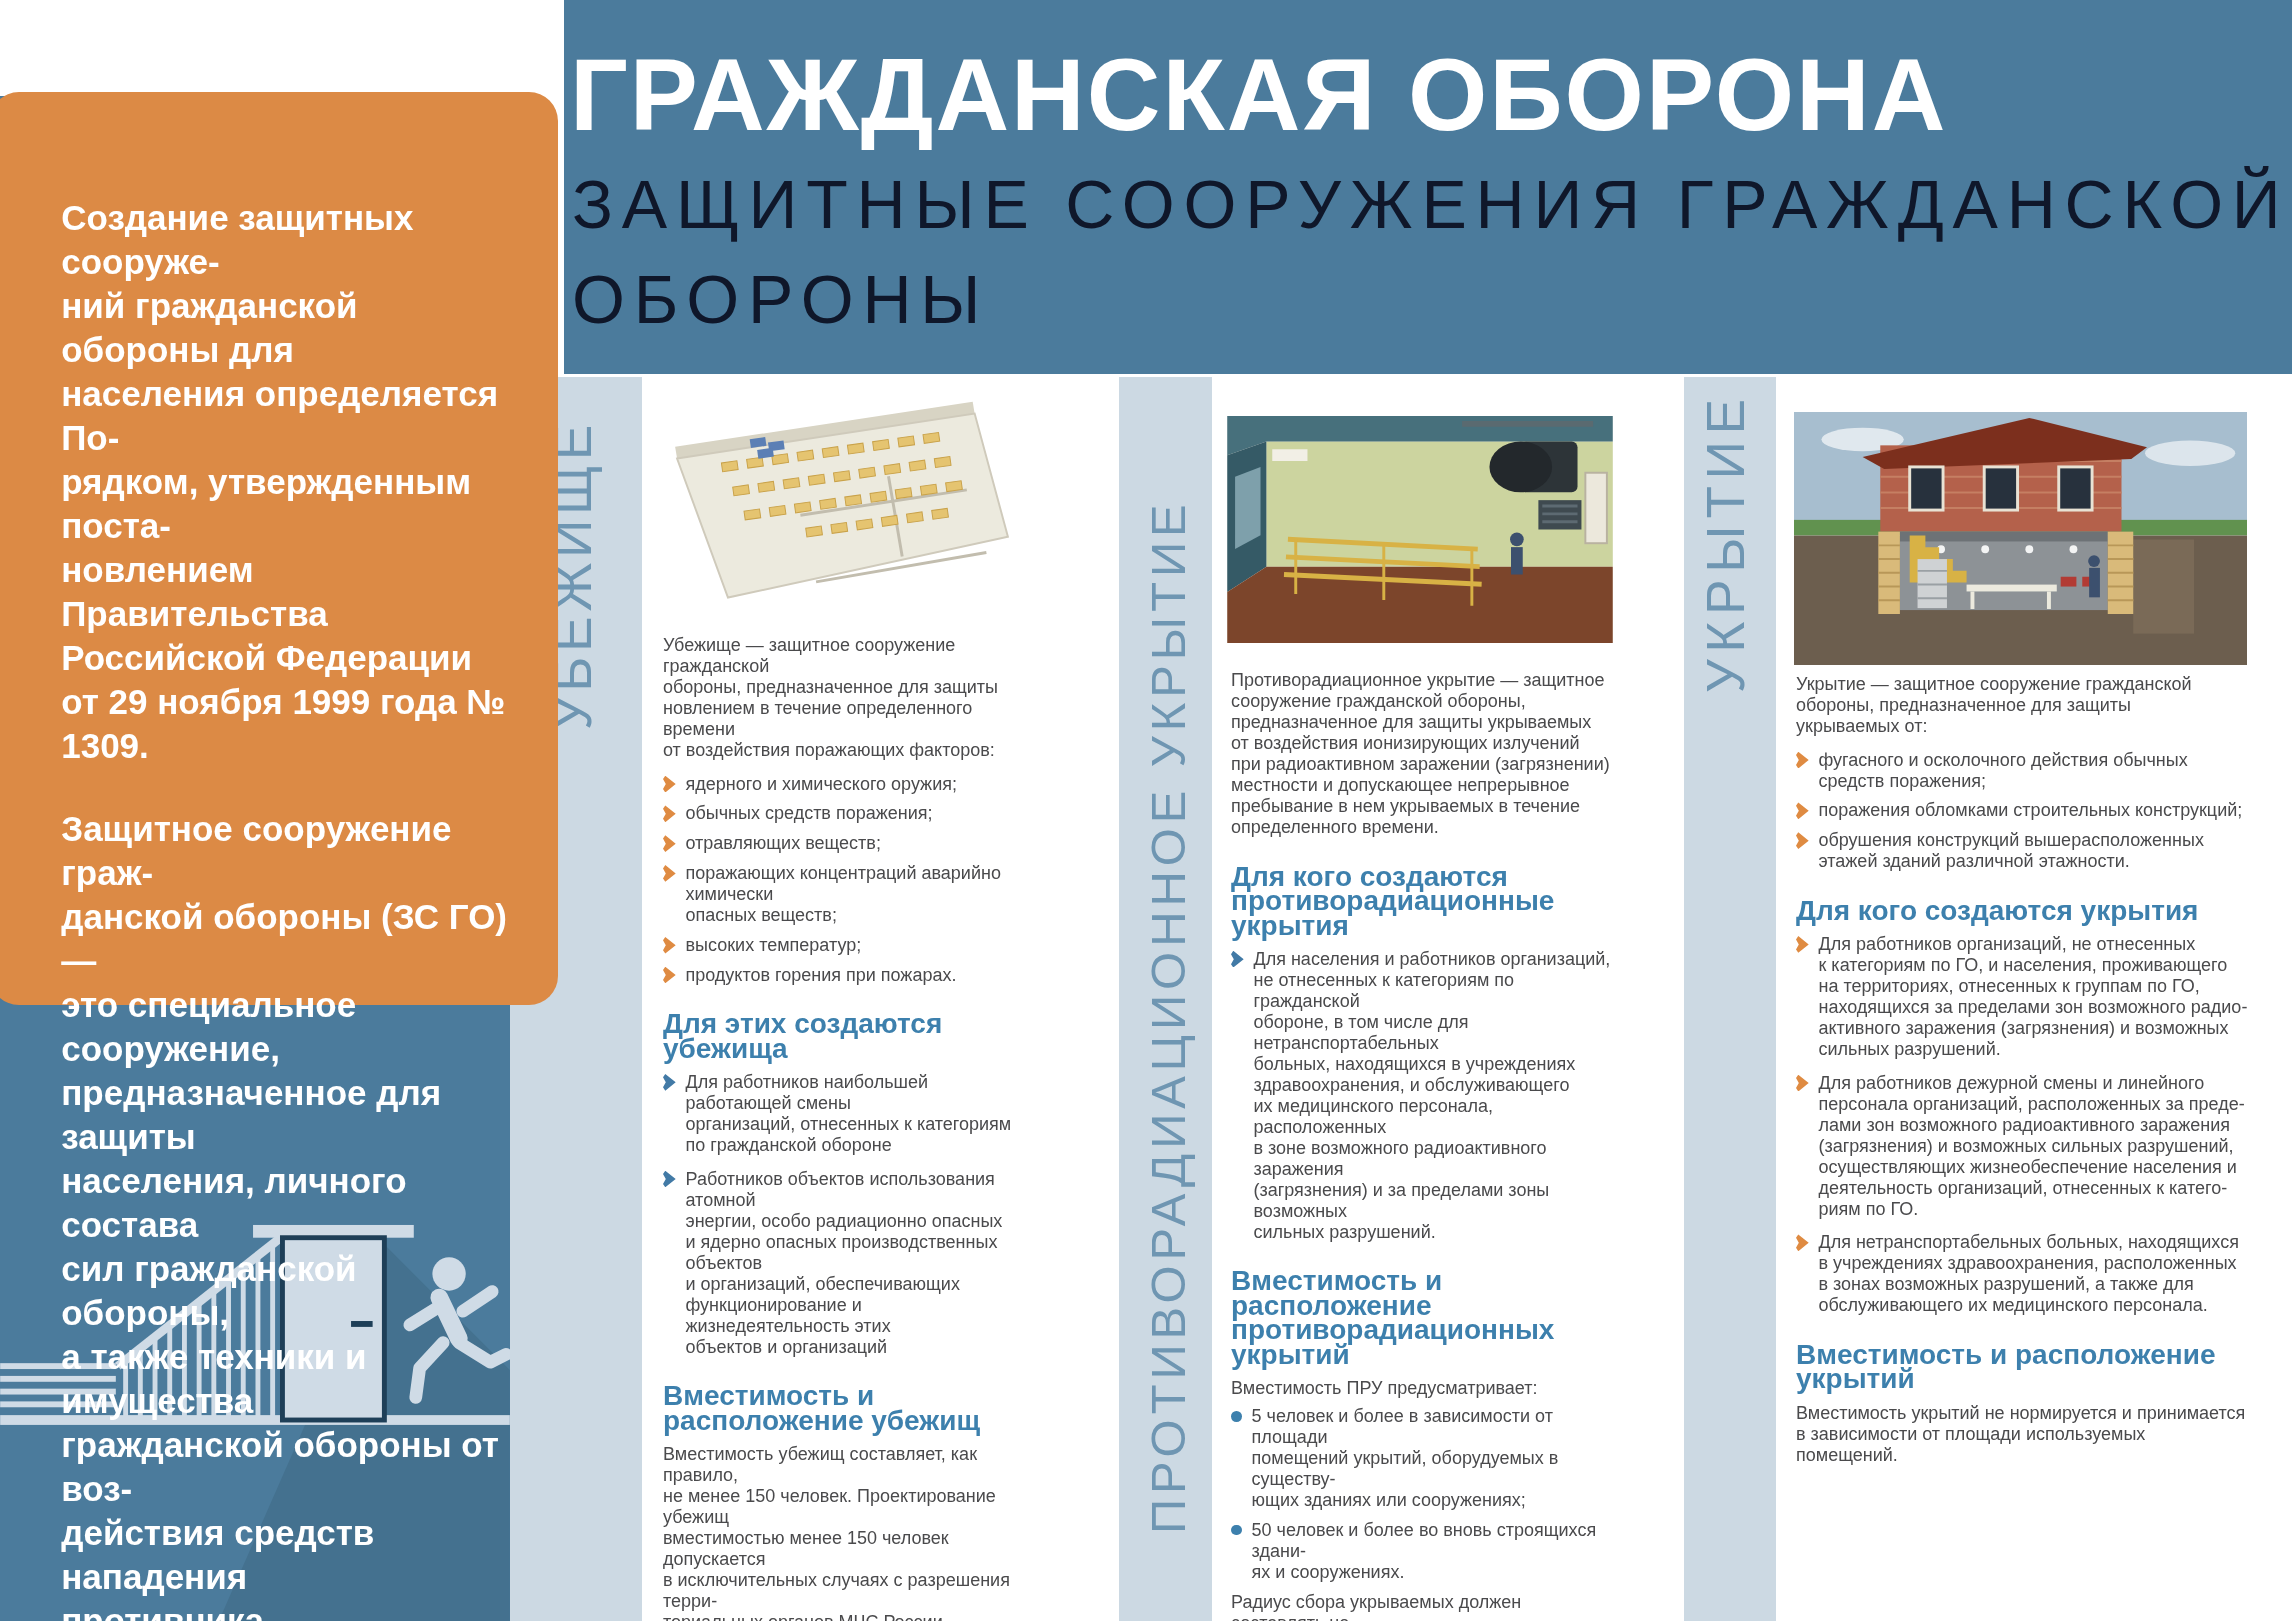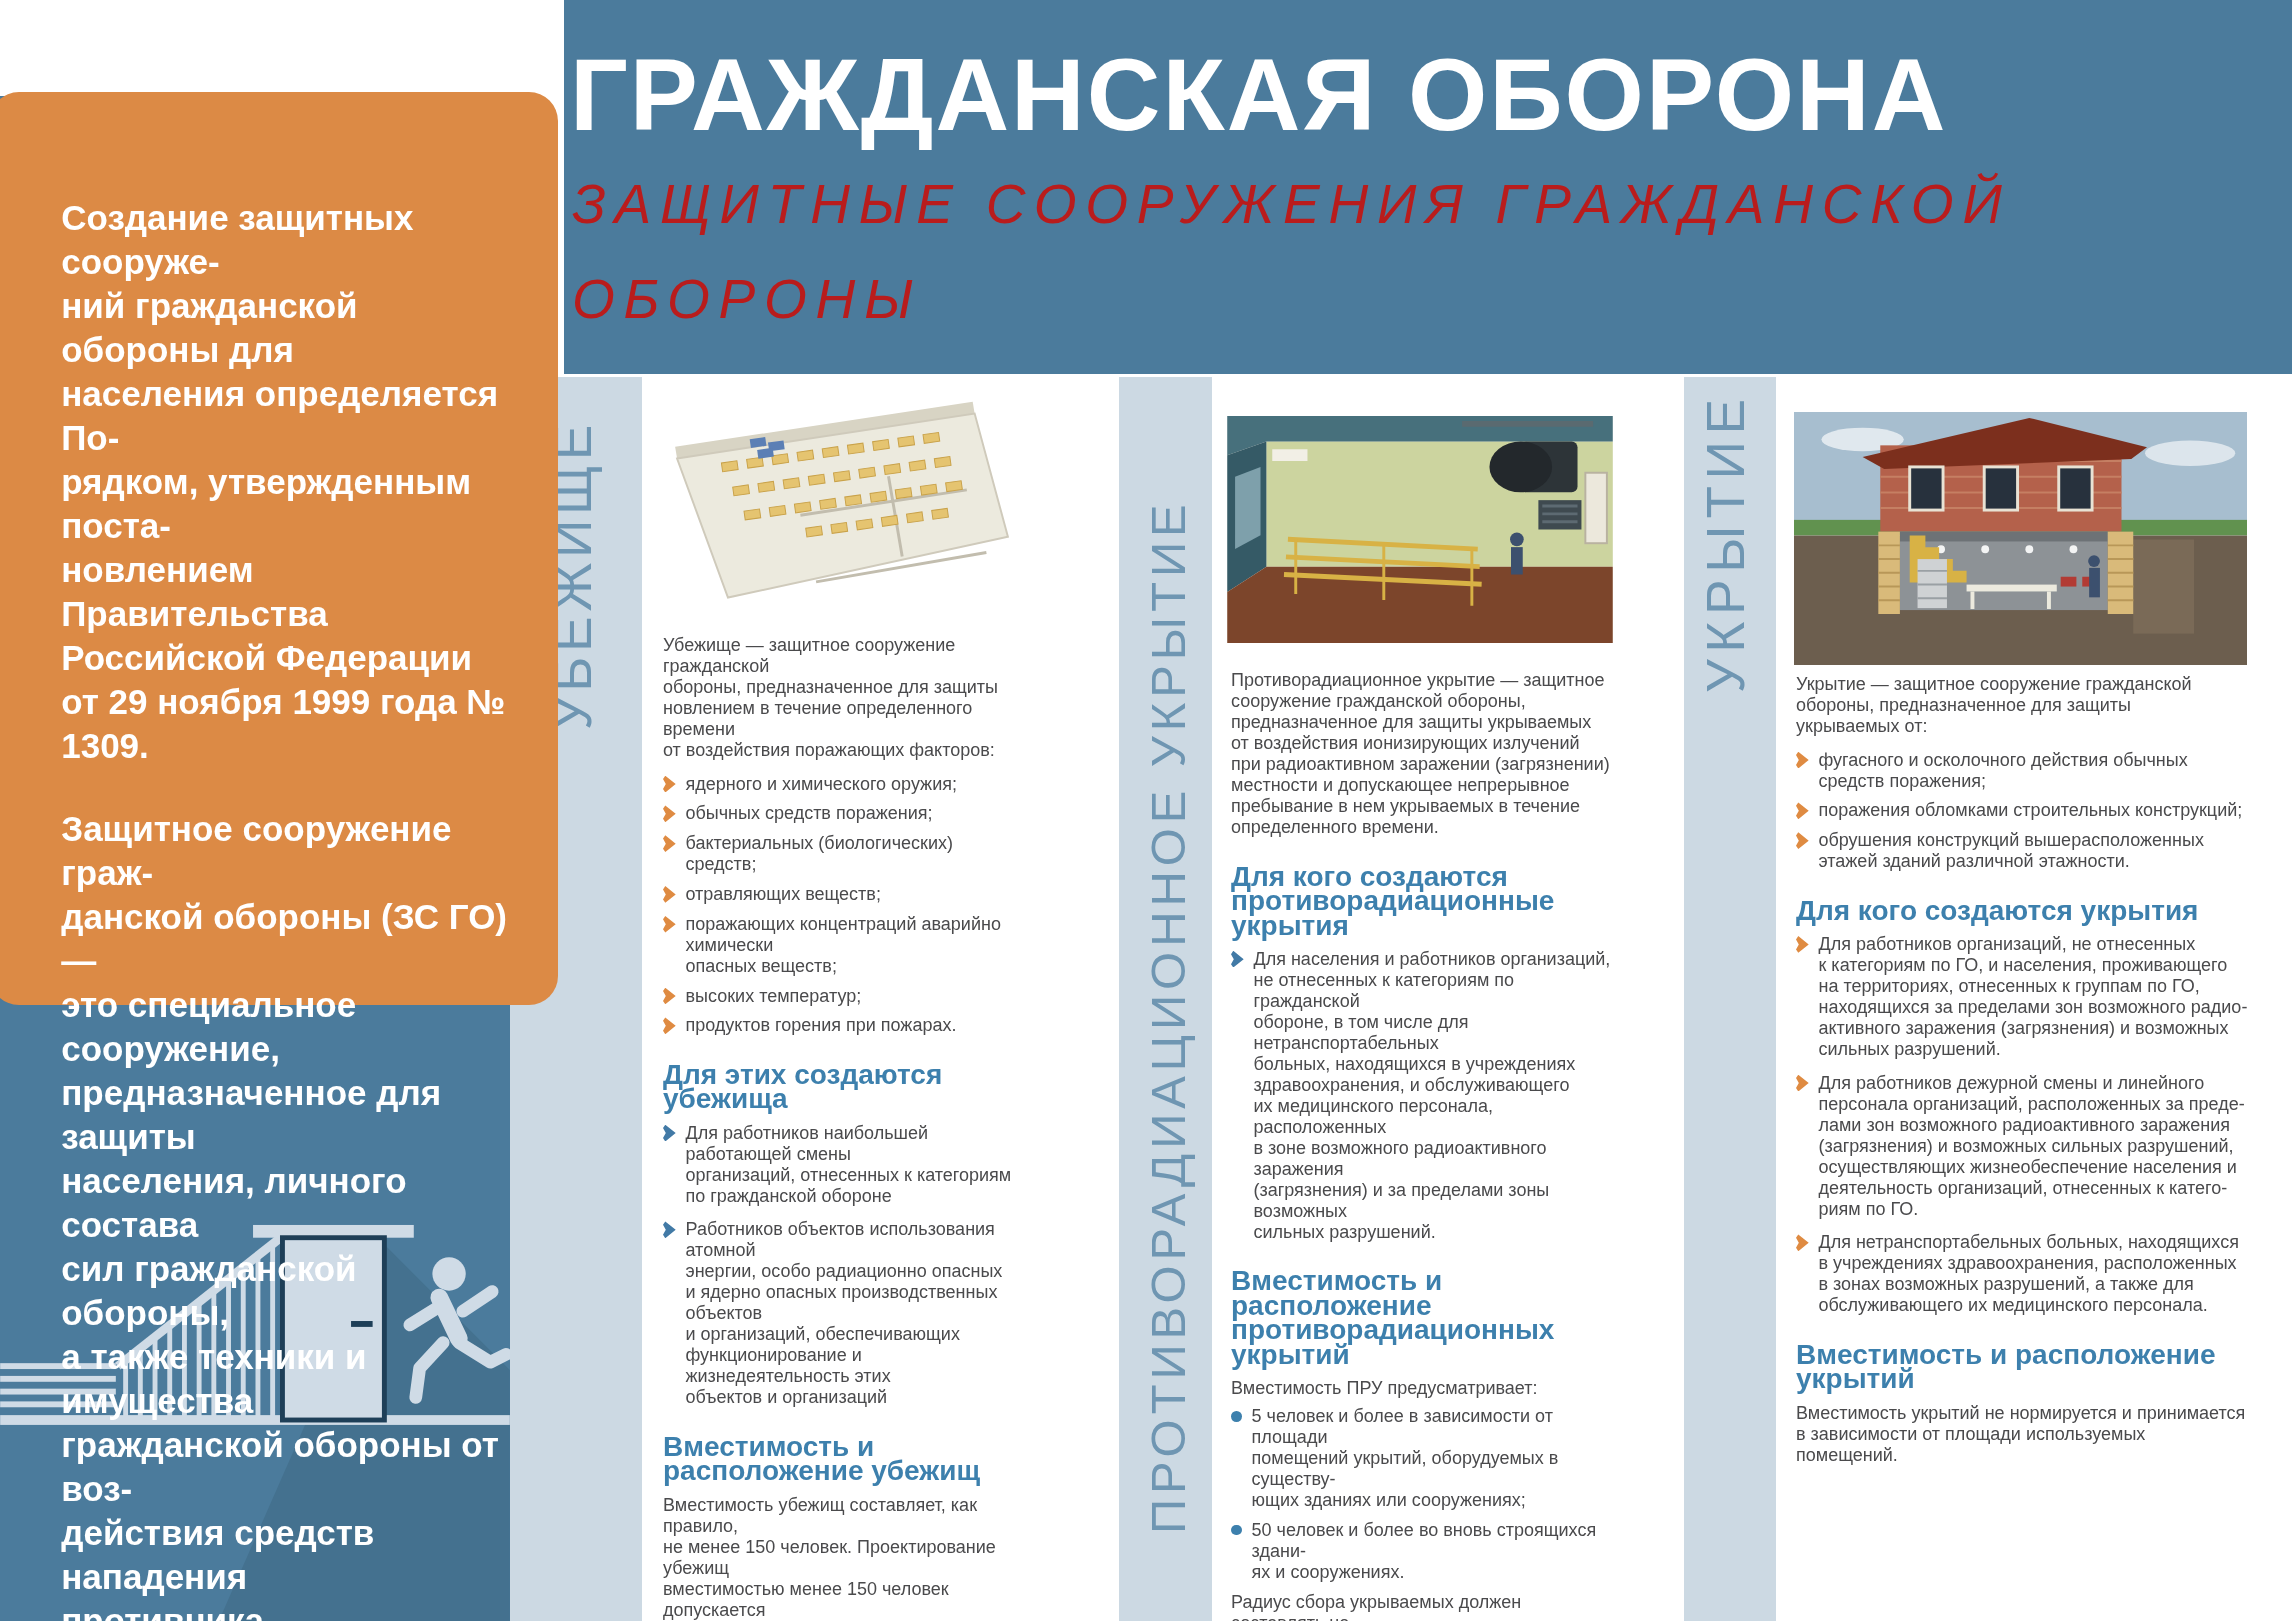--- a/index.html
+++ b/index.html
@@ -18,22 +18,22 @@
         font-family:"Liberation Sans",sans-serif;overflow:hidden;}
   [data-bind]{white-space:pre-line;}
 
   
   .sidebar{position:absolute;left:0;top:96px;width:510px;height:1525px;background:var(--blue);}
   .sideart{position:absolute;left:0;top:1078px;}
 
   
   .band{position:absolute;left:564px;top:0;width:1729px;height:374px;background:var(--blue);}
   .title{position:absolute;left:570px;top:37px;font-size:102px;font-weight:700;color:#fff;letter-spacing:2px;}
-  .subtitle{position:absolute;left:572px;top:157px;font-size:55px;font-weight:400;color:#b91c1c;
-            letter-spacing:8.8px;line-height:95px;font-style:italic;}
+  .subtitle{position:absolute;left:572px;top:157px;font-size:68px;font-weight:400;color:#0f172a;
+            letter-spacing:8.8px;line-height:95px;}
 
   
   .obox{position:absolute;left:-9.8px;top:92px;width:568px;height:913px;background:var(--orange);
         border-radius:29px;box-sizing:border-box;padding:104px 41px 0 71px;color:#fff;
         font-size:35px;line-height:44px;font-weight:700;}
   .obox p{margin:0 0 39px 0;}
 
   
   .strip{position:absolute;top:377px;height:1244px;background:var(--strip);}
   .strip.s1{left:510px;width:132px;}
@@ -254,24 +254,20 @@
     <div class="bi">
         <span class="arr o"></span>
         <span data-bind="columns.0.hazards.0">ядерного и химического оружия;</span>
       </div>
     <div class="bi">
         <span class="arr o"></span>
         <span data-bind="columns.0.hazards.1">обычных средств поражения;</span>
       </div>
     <div class="bi">
         <span class="arr o"></span>
-        <span data-bind="columns.0.hazards.2">бактериальных (биологических) средств;</span>
-      </div>
-    <div class="bi">
-        <span class="arr o"></span>
         <span data-bind="columns.0.hazards.3">отравляющих веществ;</span>
       </div>
     <div class="bi">
         <span class="arr o"></span>
         <span data-bind="columns.0.hazards.4">поражающих концентраций аварийно химически
 опасных веществ;</span>
       </div>
     <div class="bi">
         <span class="arr o"></span>
         <span data-bind="columns.0.hazards.5">высоких температур;</span>

